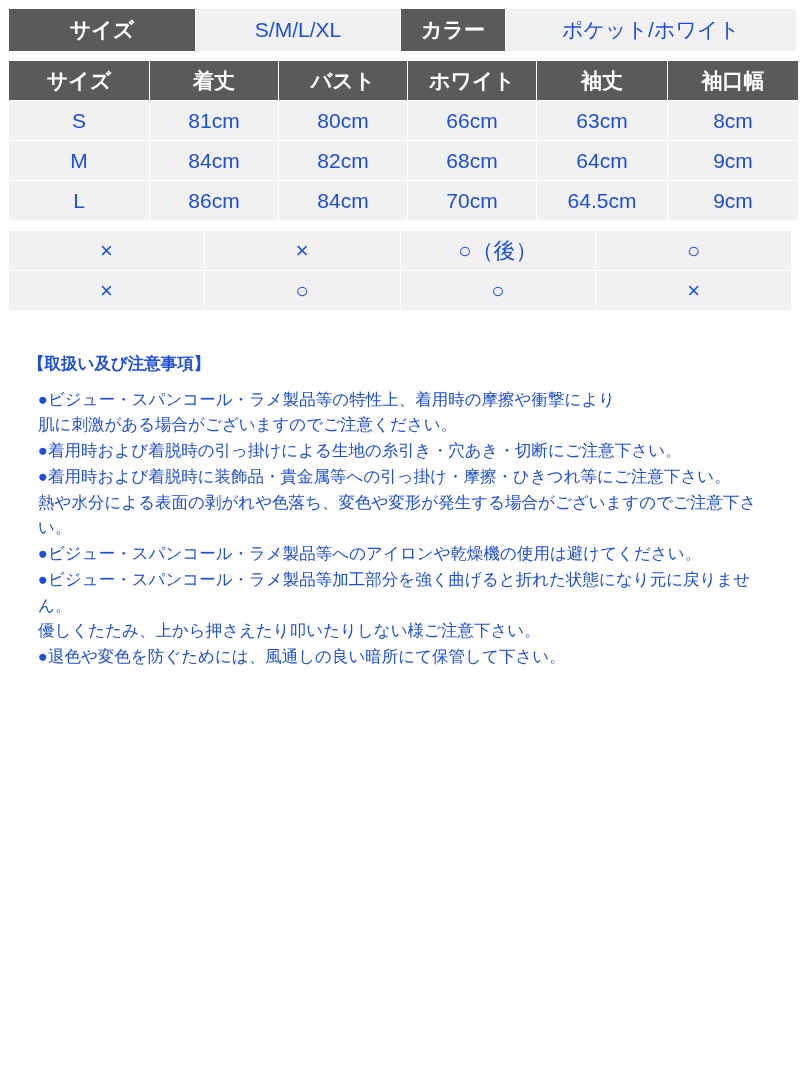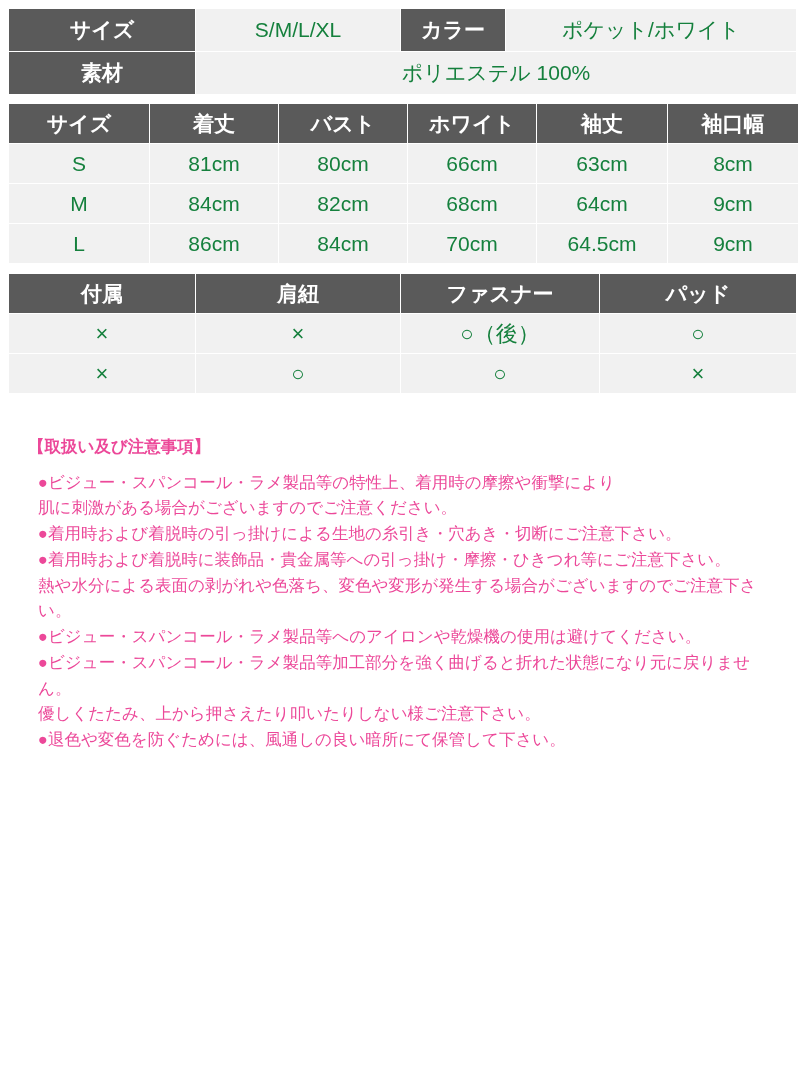--- a/index.html
+++ b/index.html
@@ -28,21 +28,21 @@
   }
   .tbl {
     width: 784px;
     margin: 0 8px;
   }
   .tbl td {
     border: 1px solid #ffffff;
     text-align: center;
     vertical-align: middle;
     font-size: 21px;
-    color: #15803d;
+    color: #1d4ed8;
     background: #f1f1f1;
     height: 40px;
     padding: 0;
   }
   .tbl td.dark {
     background: #5a5a5a;
     color: #ffffff;
     font-weight: bold;
   }
   
@@ -59,21 +59,21 @@
   #detail-table { margin-top: 9px; }
   #detail-table td { height: 39px; }
   #detail-table td.dark { background: #5a5a5a; color: #fff; font-weight: bold; }
   #detail-table td.val { background: #f1f1f1; font-size: 22px; }
 
   .notes {
     margin: 40px 0 0 28px;
     width: 740px;
     font-size: 16.5px;
     line-height: 1.56;
-    color: #ec4899;
+    color: #1d4ed8;
   }
   .notes .title {
     font-weight: bold;
     display: block;
   }
   .notes p {
     margin: 10px;
     white-space: pre-wrap;
   }
 </style>
@@ -82,24 +82,20 @@
 
 <div class="page">
 
   <table class="tbl" id="spec-table">
     <tbody>
       <tr>
         <td class="dark" style="width:186px">サイズ</td>
         <td style="width:204px">S/M/L/XL</td>
         <td class="dark" style="width:104px">カラー</td>
         <td style="width:290px">ポケット/ホワイト</td>
-      </tr>
-      <tr>
-        <td class="dark">素材</td>
-        <td colspan="3">ポリエステル 100%</td>
       </tr>
     </tbody>
   </table>
 
   <table class="tbl" id="size-table">
     <tbody>
       <tr class="head">
         <td style="width:140px">サイズ</td>
         <td style="width:128px">着丈</td>
         <td style="width:128px">バスト</td>
@@ -130,26 +126,20 @@
         <td>70cm</td>
         <td>64.5cm</td>
         <td>9cm</td>
       </tr>
     </tbody>
   </table>
 
   <table class="tbl" id="detail-table">
     <tbody>
       <tr>
-        <td class="dark" style="width:186px">付属</td>
-        <td class="dark" style="width:204px">肩紐</td>
-        <td class="dark" style="width:198px">ファスナー</td>
-        <td class="dark" style="width:196px">パッド</td>
-      </tr>
-      <tr>
         <td class="val">×</td>
         <td class="val">×</td>
         <td class="val">○（後）</td>
         <td class="val">○</td>
       </tr>
       <tr>
         <td class="val">×</td>
         <td class="val">○</td>
         <td class="val">○</td>
         <td class="val">×</td>

